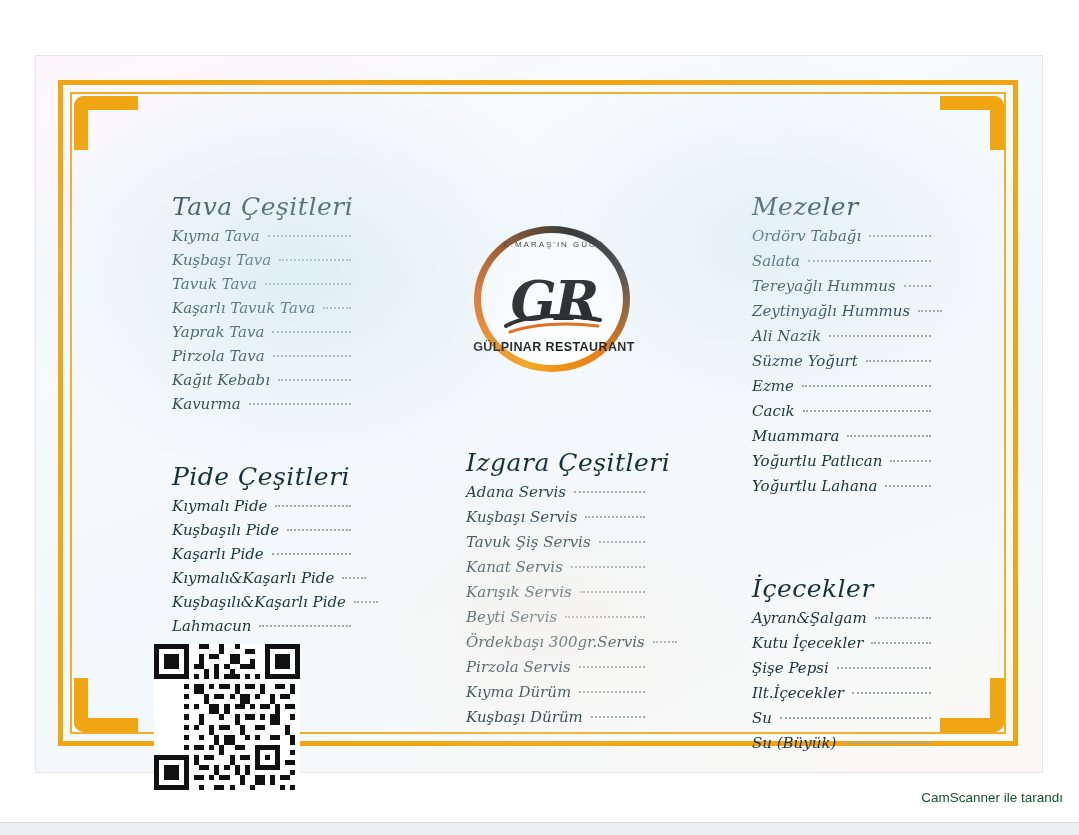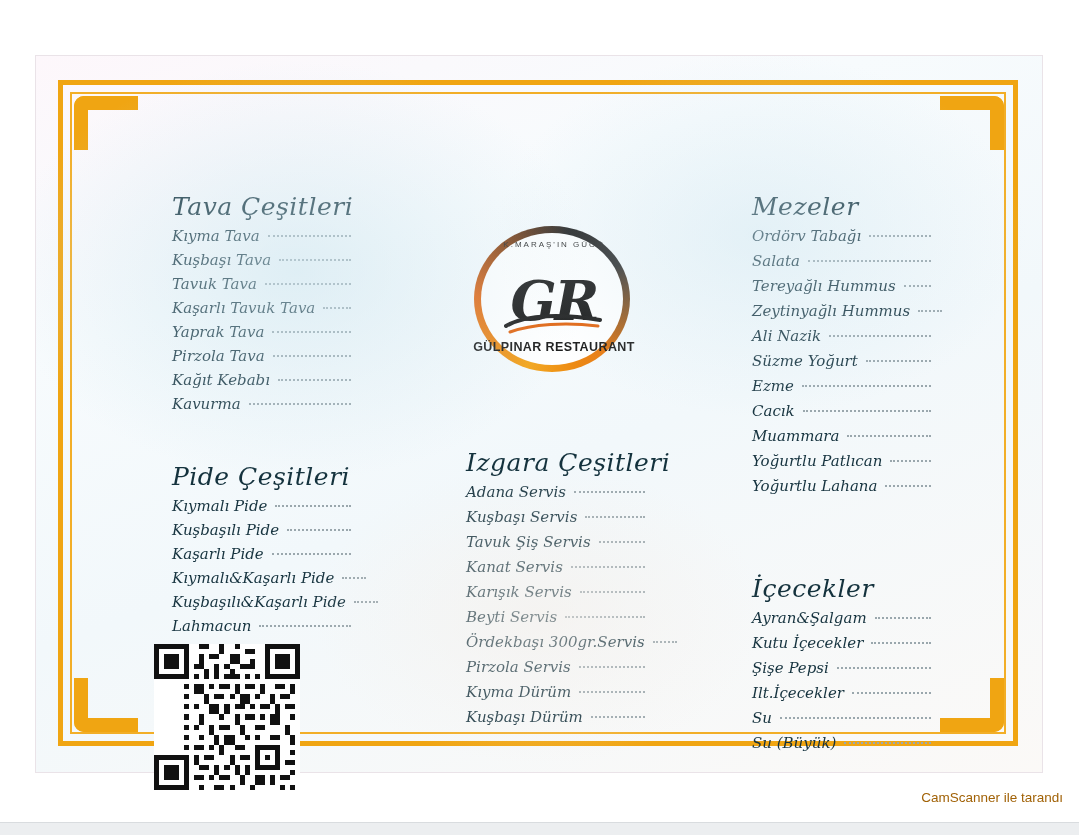--- a/index.html
+++ b/index.html
@@ -188,21 +188,21 @@
   #scan-footer {
     position: absolute;
     left: 0; top: 790px;
     width: 1079px;
     height: 28px;
     text-align: right;
     padding-right: 16px;
     box-sizing: border-box;
     font-family: "Liberation Sans", sans-serif;
     font-size: 13.5px;
-    color: #a16207;
+    color: #14532d;
   }
   #bottom-bar {
     position: absolute;
     left: 0; top: 822px;
     width: 1079px; height: 13px;
     background: #eceef0;
     border-top: 1px solid #d9dcdf;
   }
 </style>
 </head>

